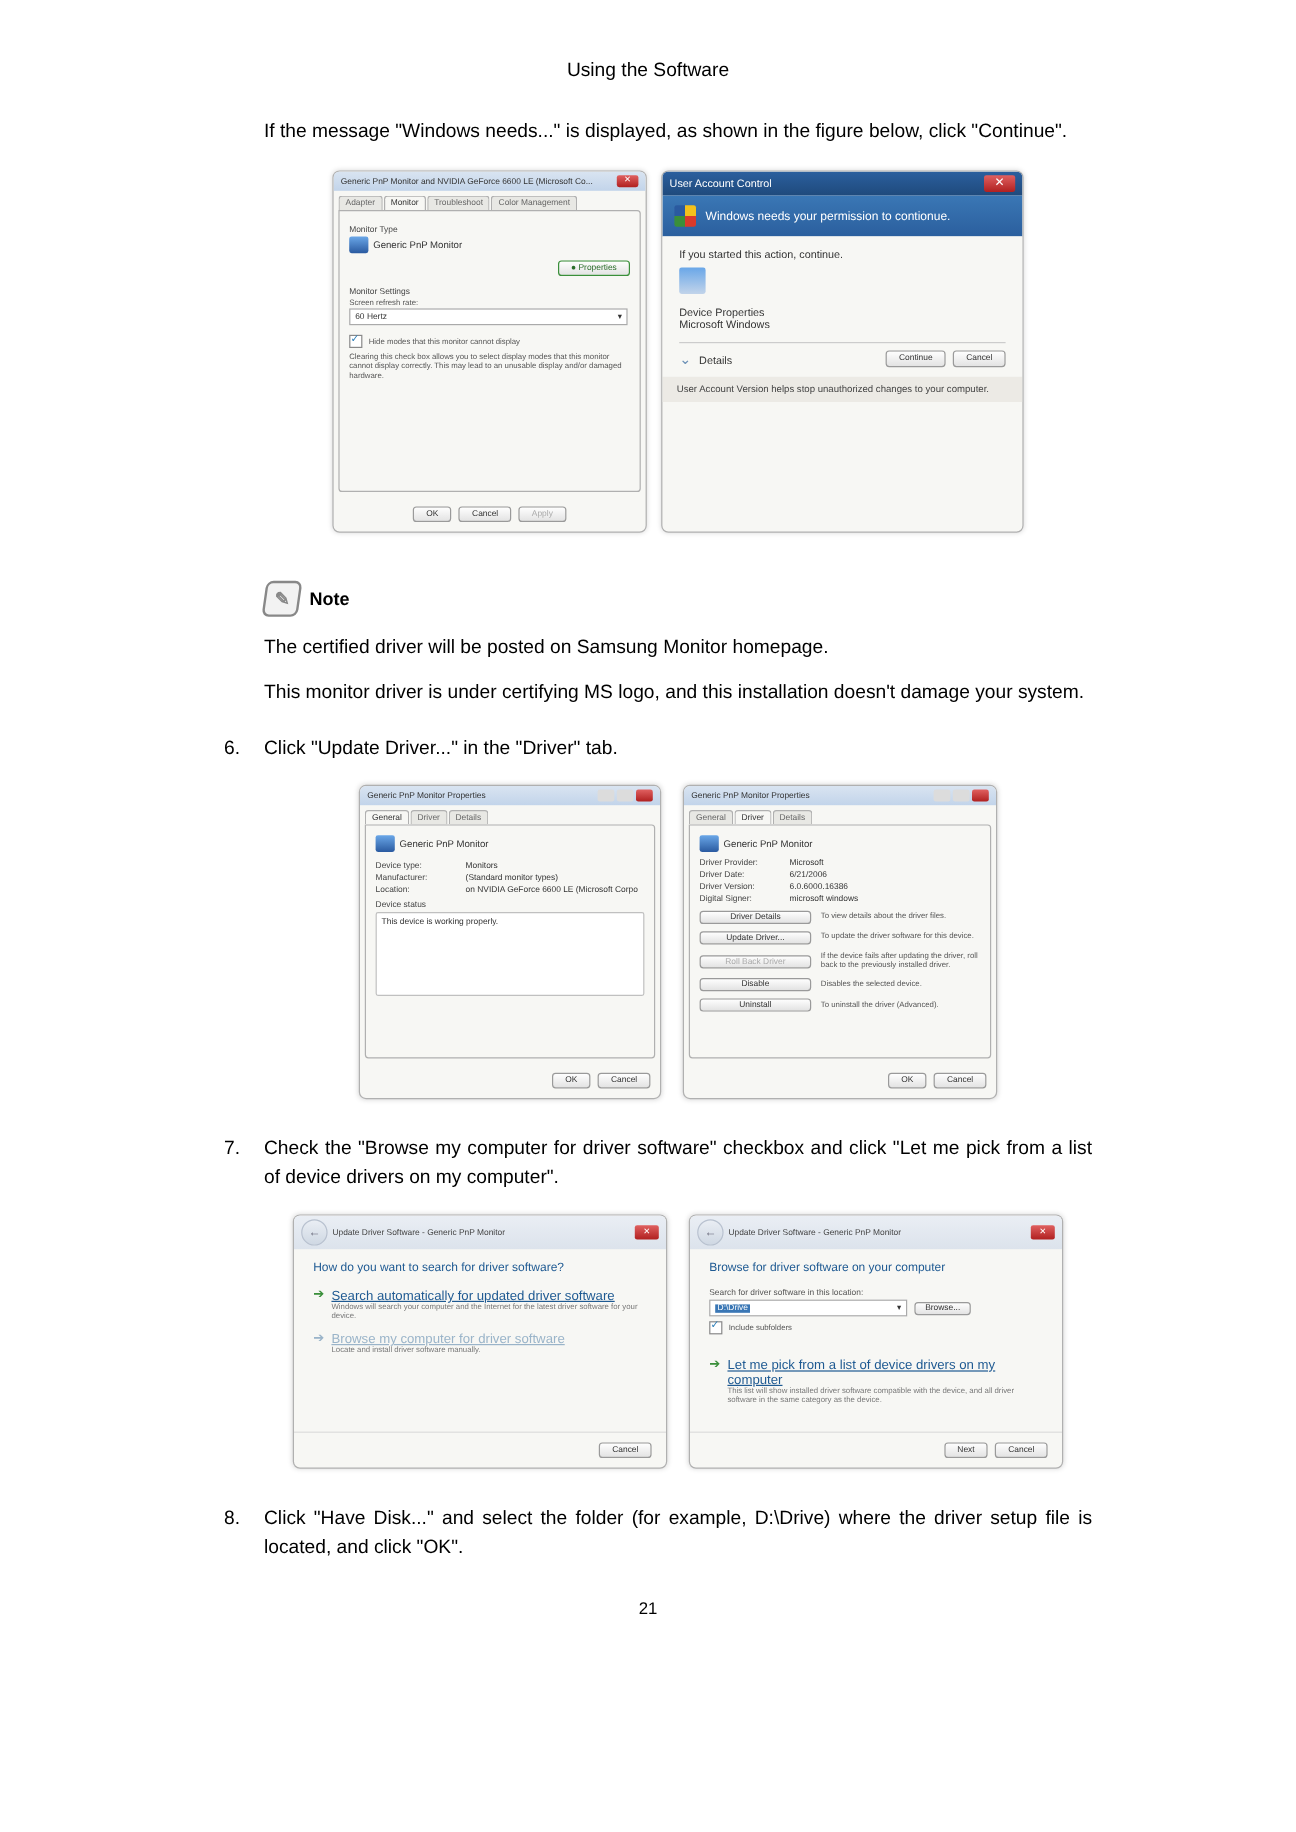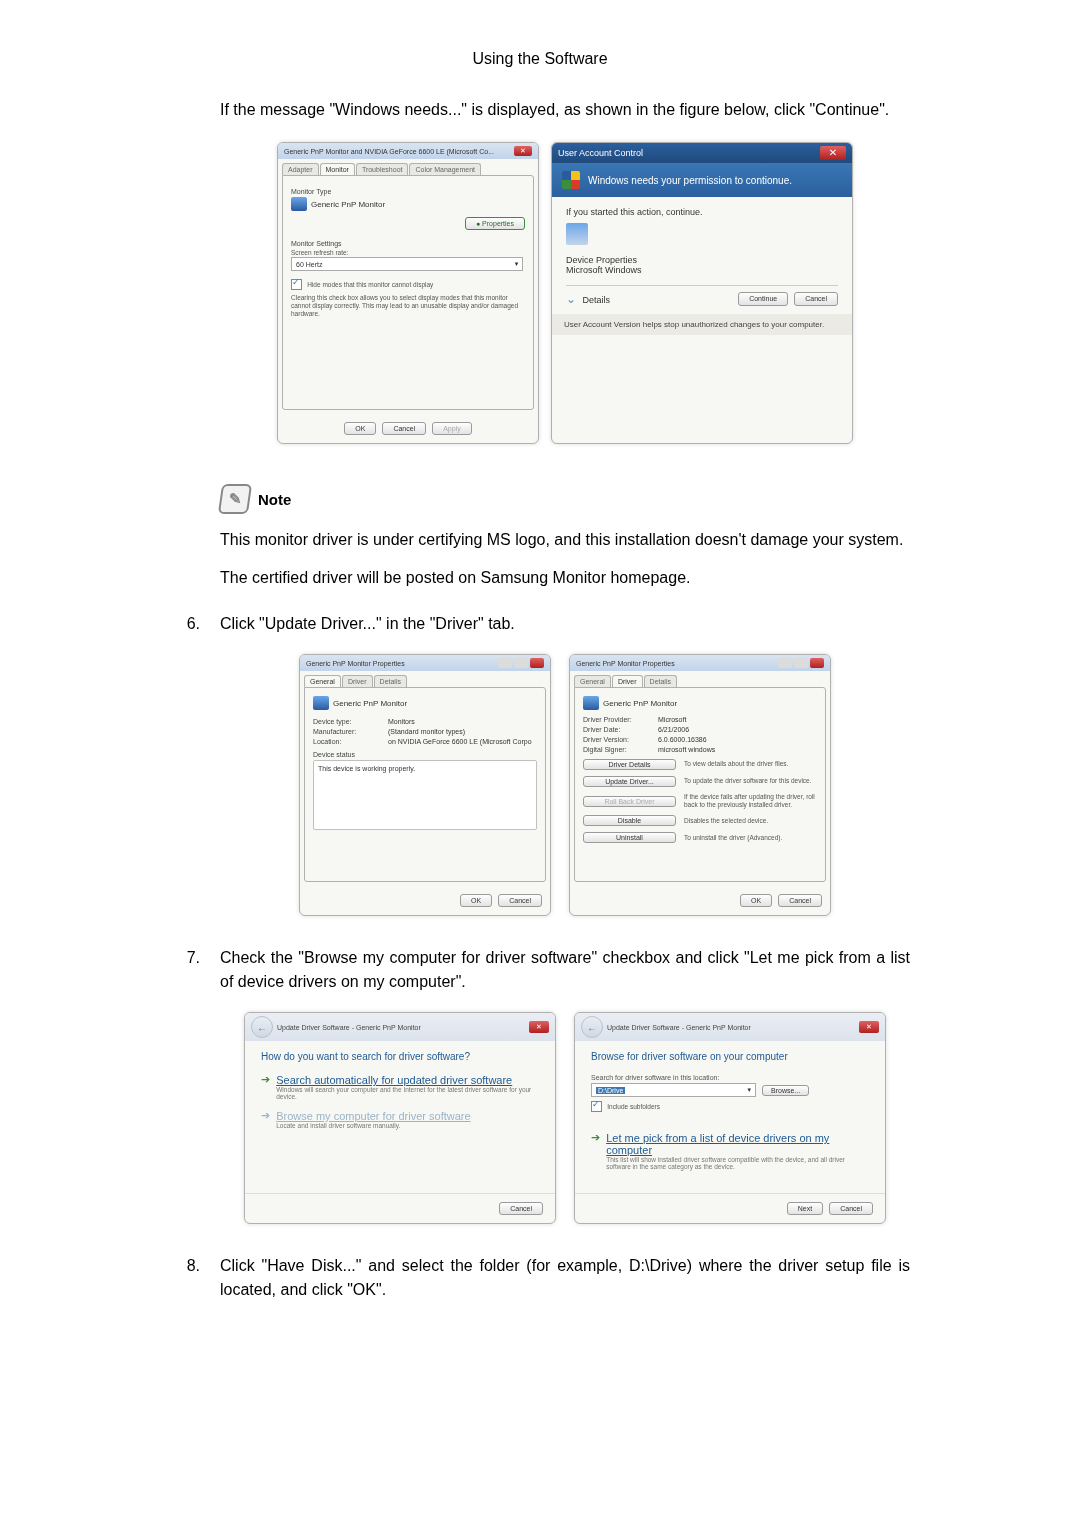--- a/index.html
+++ b/index.html
@@ -245,22 +245,22 @@
       <div class="uac-footer">User Account Version helps stop unauthorized changes to your computer.</div>
     </div>
   </div>
 
   <div class="note-row">
     <div class="note-icon">
         <span>✎</span>
       </div>
     <div class="note-label">Note</div>
   </div>
+  <div class="para">The certified driver will be posted on Samsung Monitor homepage.</div>
   <div class="para">This monitor driver is under certifying MS logo, and this installation doesn't damage your system.</div>
-  <div class="para">The certified driver will be posted on Samsung Monitor homepage.</div>
 
   <div class="step">
     <div class="step-num">6.</div>
     <div class="step-text">Click "Update Driver..." in the "Driver" tab.</div>
   </div>
 
   <div class="row-centered">
 
     <div class="dlg dlg3">
       <div class="titlebar">
@@ -436,13 +436,14 @@
         <span class="btn">Cancel</span>
       </div>
     </div>
   </div>
 
   <div class="step">
     <div class="step-num">8.</div>
     <div class="step-text">Click "Have Disk..." and select the folder (for example, D:\Drive) where the driver setup file is located, and click "OK".</div>
   </div>
 
+  <div class="page-num">21</div>
 </div>
 
 </body></html>

